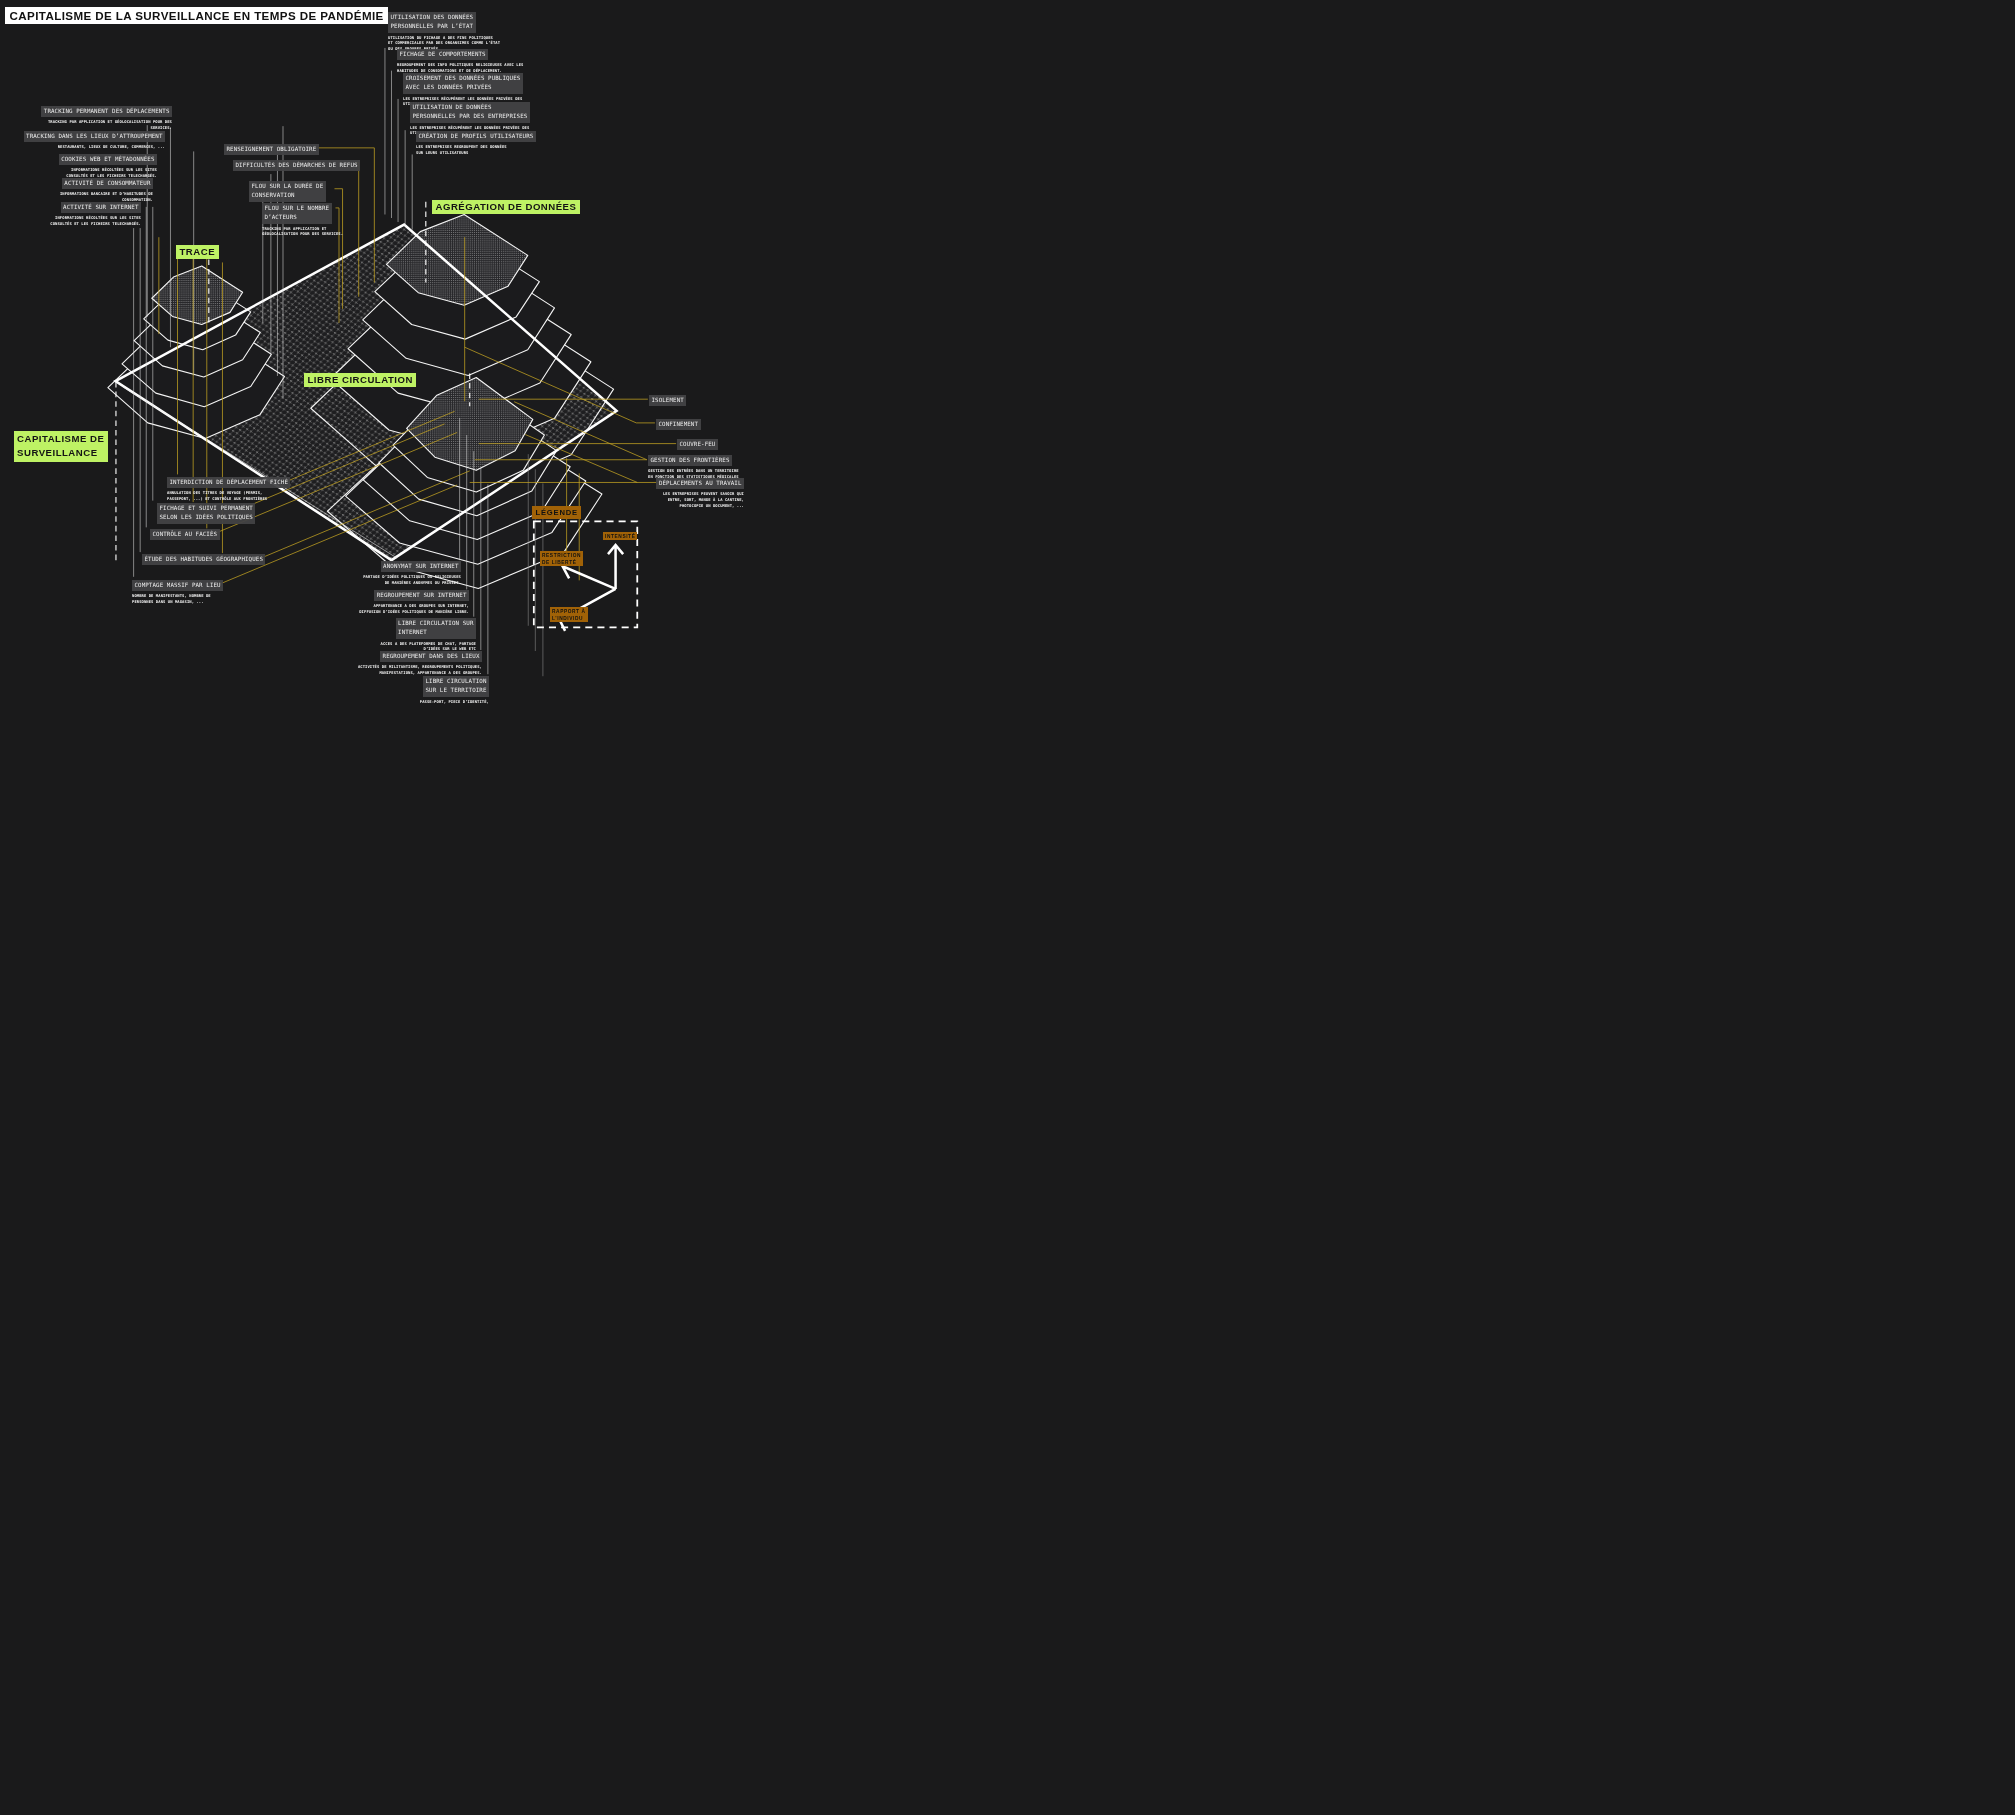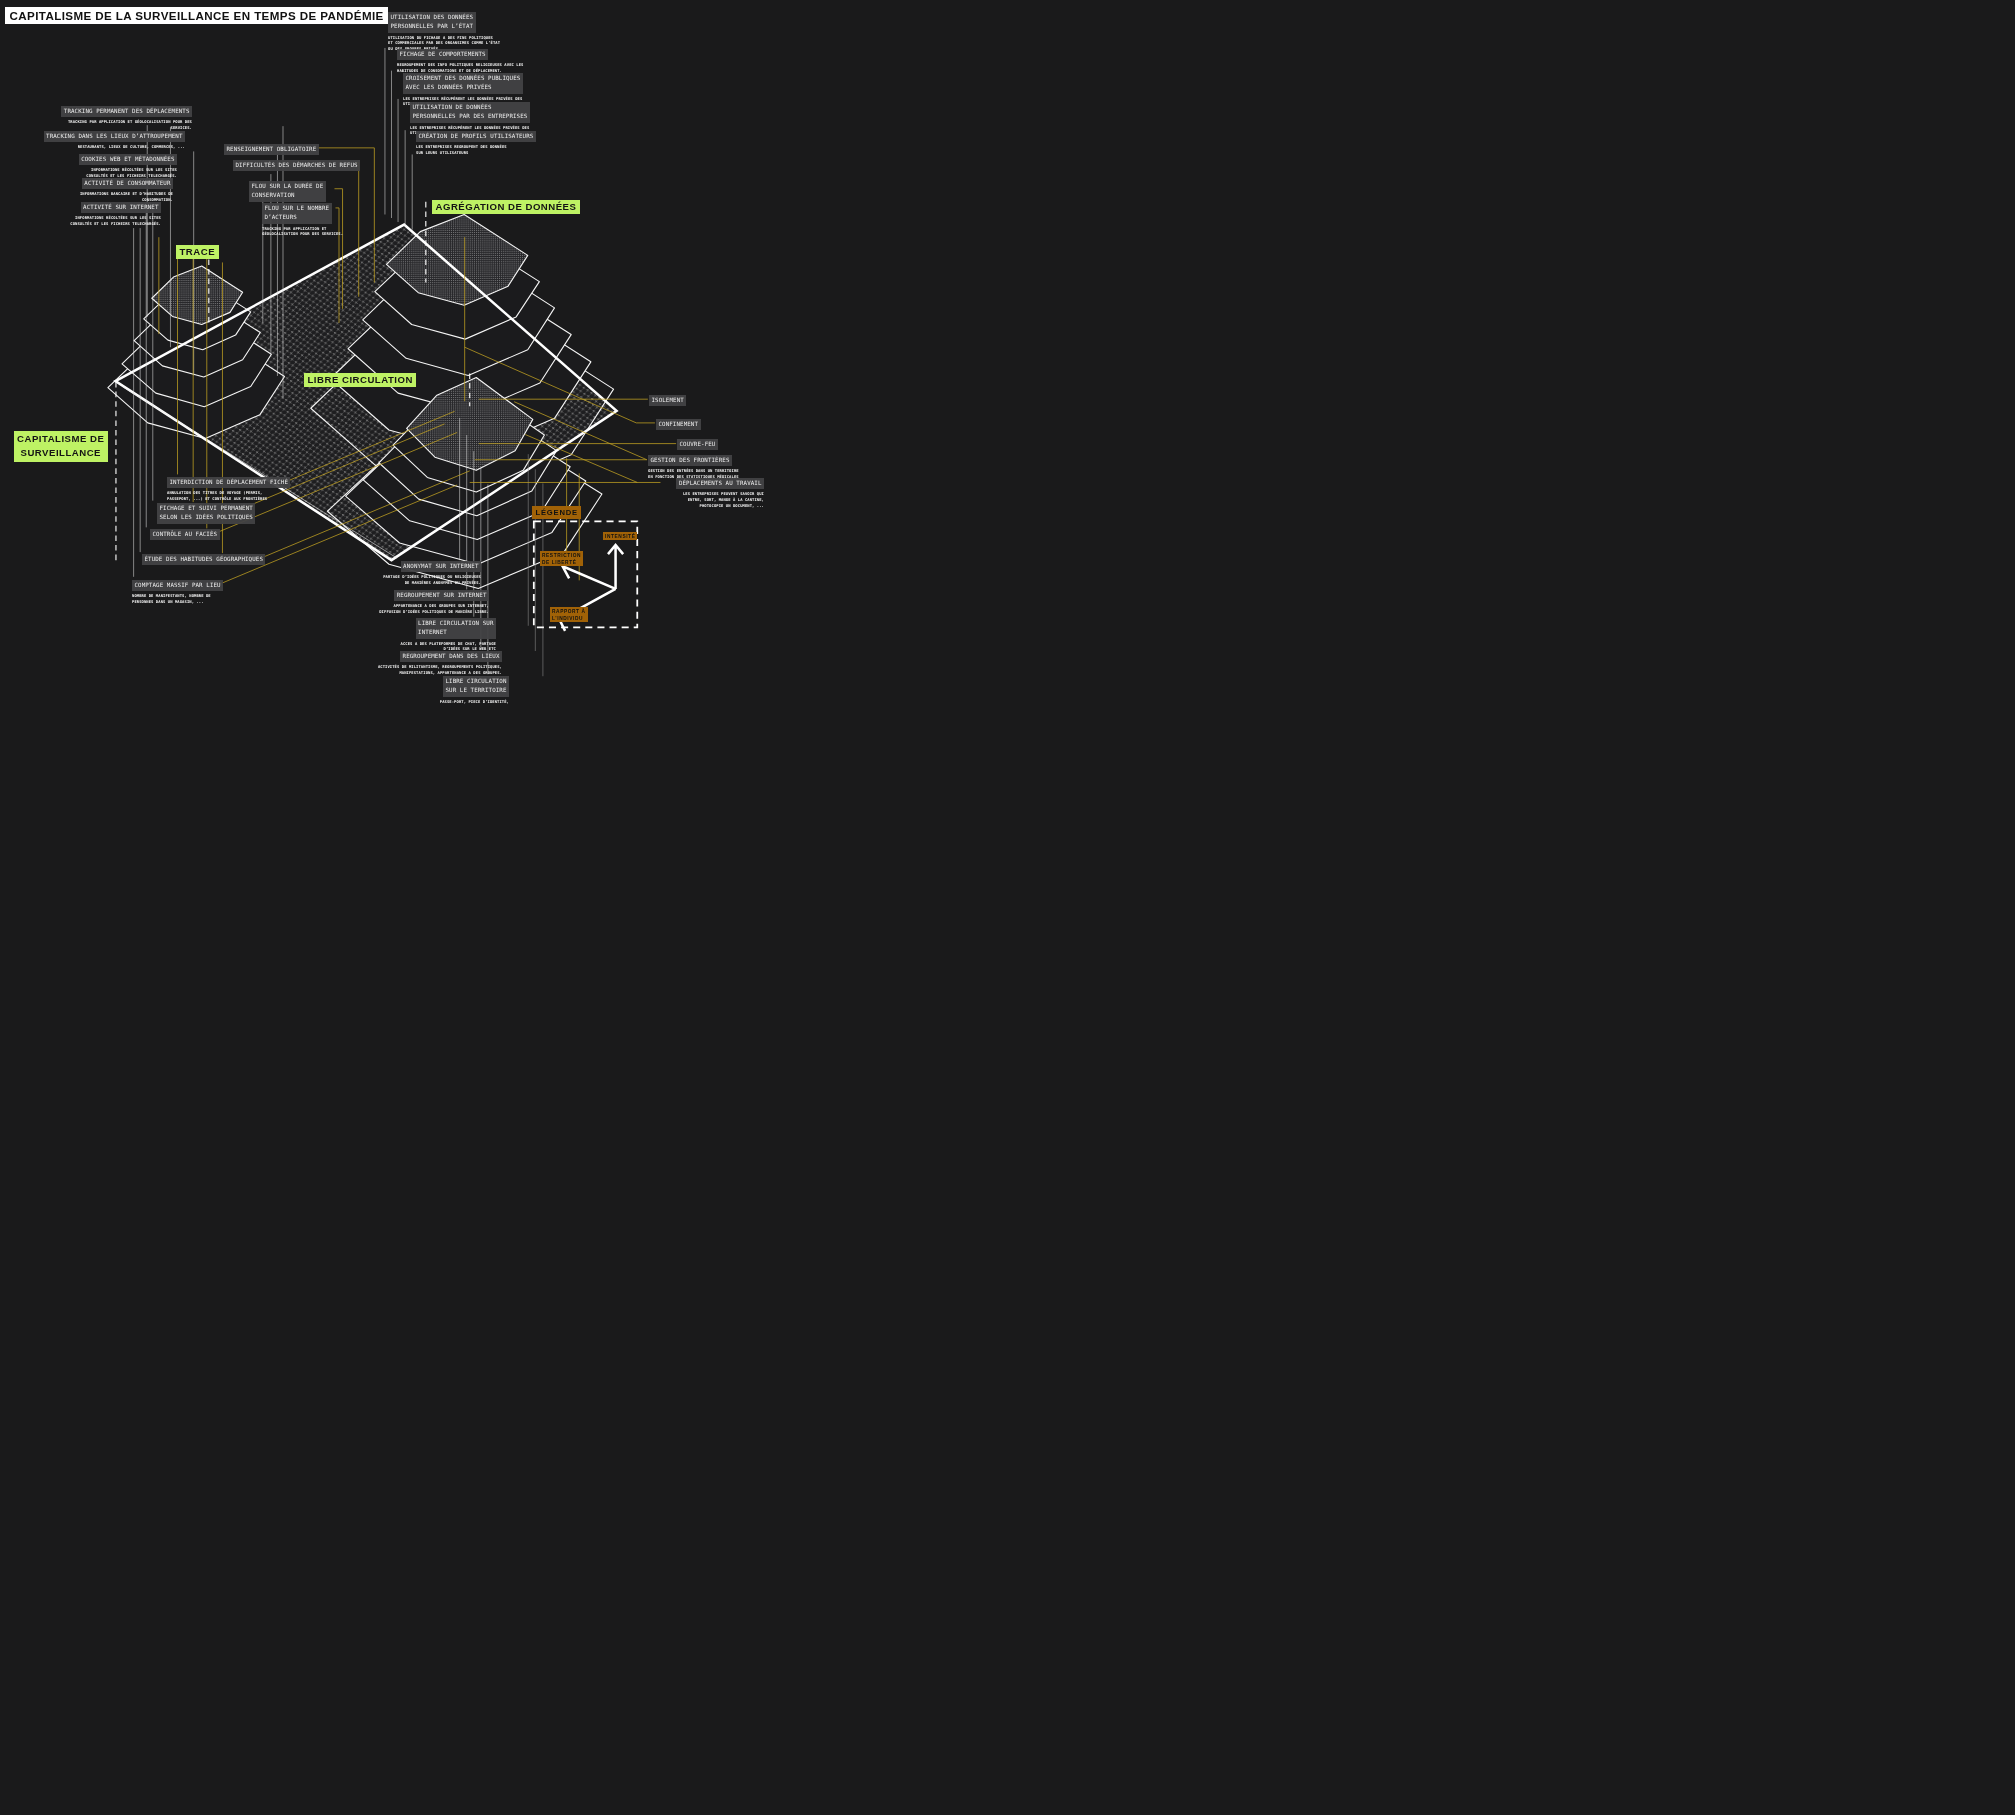--- a/index.html
+++ b/index.html
@@ -1,33 +1,33 @@
 <!DOCTYPE html>
 <html style="font-size:8px"><head>
 <meta charset="utf-8">
 <style>
   html,body{margin:0;padding:0;background:#1a1a1b;}
   #stage{position:relative;width:783px;height:704px;background:#1a1a1b;overflow:hidden;
-         font-family:"DejaVu Sans Mono",monospace;padding-left:20px;}
+         font-family:"DejaVu Sans Mono",monospace;}
   svg#art{position:absolute;left:0;top:0;}
   .node{position:absolute;display:flex;flex-direction:column;align-items:flex-start;z-index:5;}
   .node.ra{align-items:flex-end;}
   .lbl{display:inline;background:rgba(66,66,69,.95);color:#ededed;font-size:5.8px;font-weight:400;
        line-height:1.62;padding:1px 2.5px;white-space:pre-line;letter-spacing:0.1px;
        -webkit-box-decoration-break:clone;box-decoration-break:clone;text-align:left;}
   .cap{margin-top:2px;color:#f5f5f5;font-size:3.8px;font-weight:700;line-height:1.5;
        white-space:pre-line;letter-spacing:0.1px;}
   .ra .cap{text-align:right;}
   .zone{position:absolute;background:#bef264;color:#141414;font-family:"Liberation Sans",sans-serif;
         font-weight:700;padding:1px 3.5px;letter-spacing:0.5px;white-space:pre-line;z-index:6;}
   .zone.big{font-size:9.6px;line-height:1.25;}
   #title{position:absolute;left:5px;top:6.6px;background:#fff;color:#111;
          font-family:"Liberation Sans",sans-serif;font-weight:700;font-size:11.6px;
          letter-spacing:0.4px;padding:2px 4.5px;z-index:7;}
-  #cap-surv{text-align:center;line-height:1.5;}
+  #cap-surv{text-align:left;line-height:1.5;}
   .legend-lbl{position:absolute;background:#a16207;color:#111;font-family:"Liberation Sans",sans-serif;
         font-weight:700;font-size:4.8px;letter-spacing:0.6px;padding:0.5px 2px;line-height:1.5;
         white-space:pre-line;z-index:6;}
   #legende-title{font-size:7.6px;letter-spacing:0.8px;padding:1px 3.5px;}
 </style>
 </head>
 <body>
 
 <div id="stage" style="background: rgb(26, 26, 27);">
 

